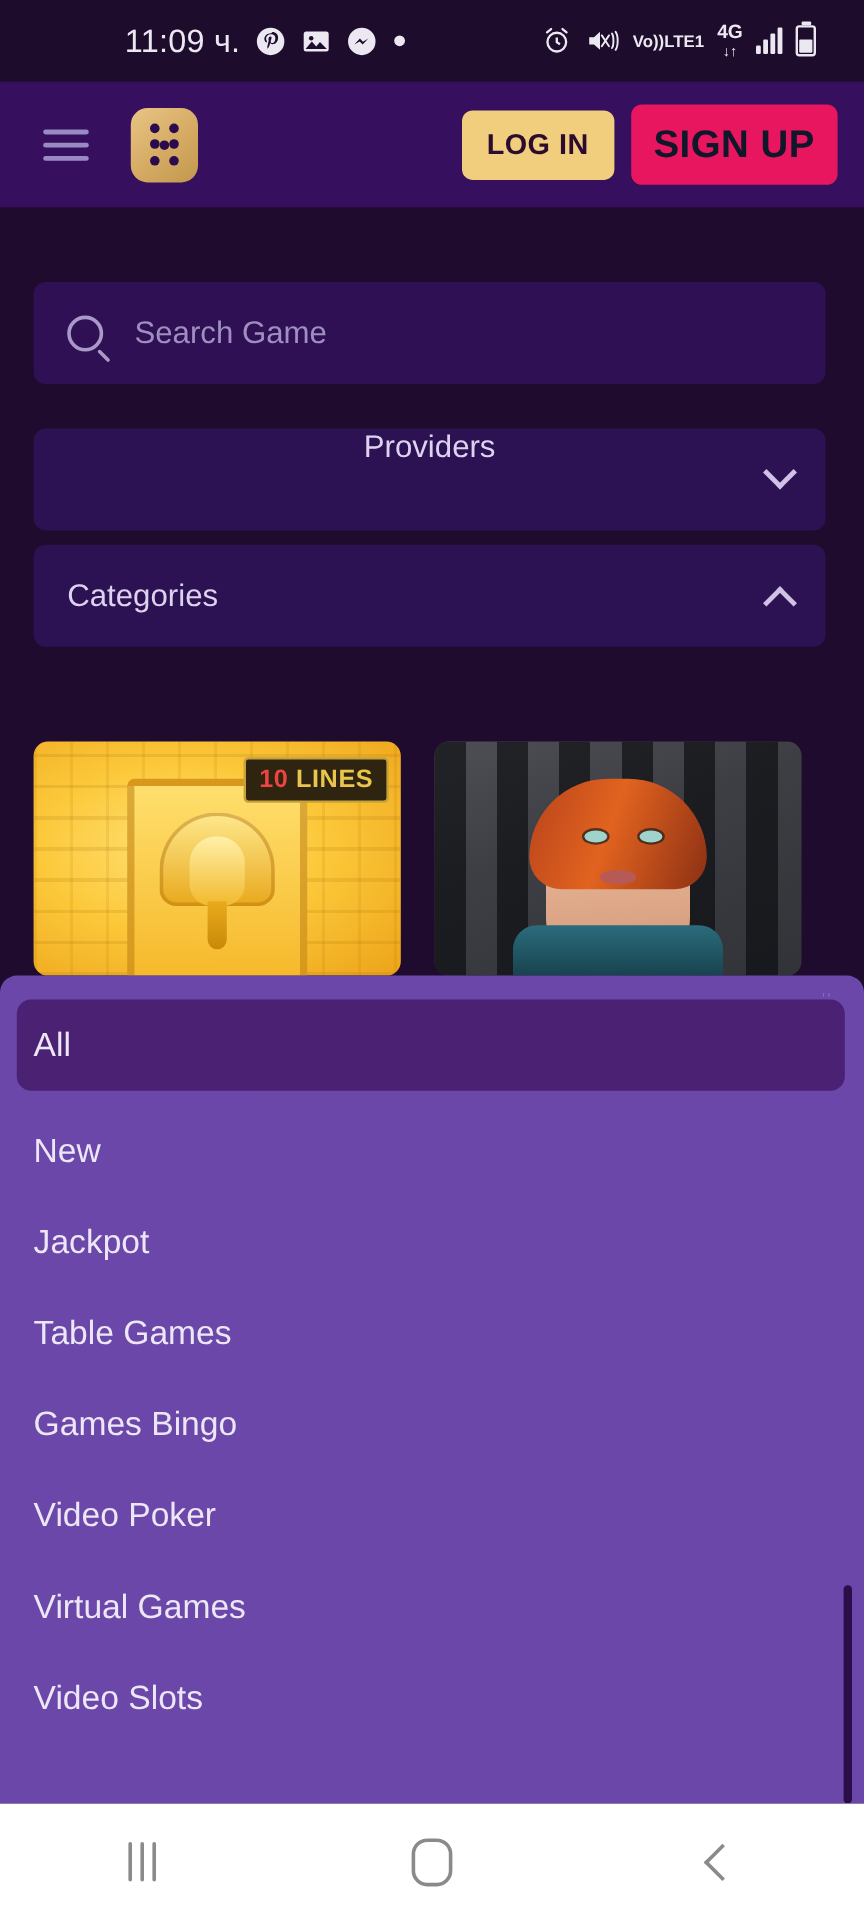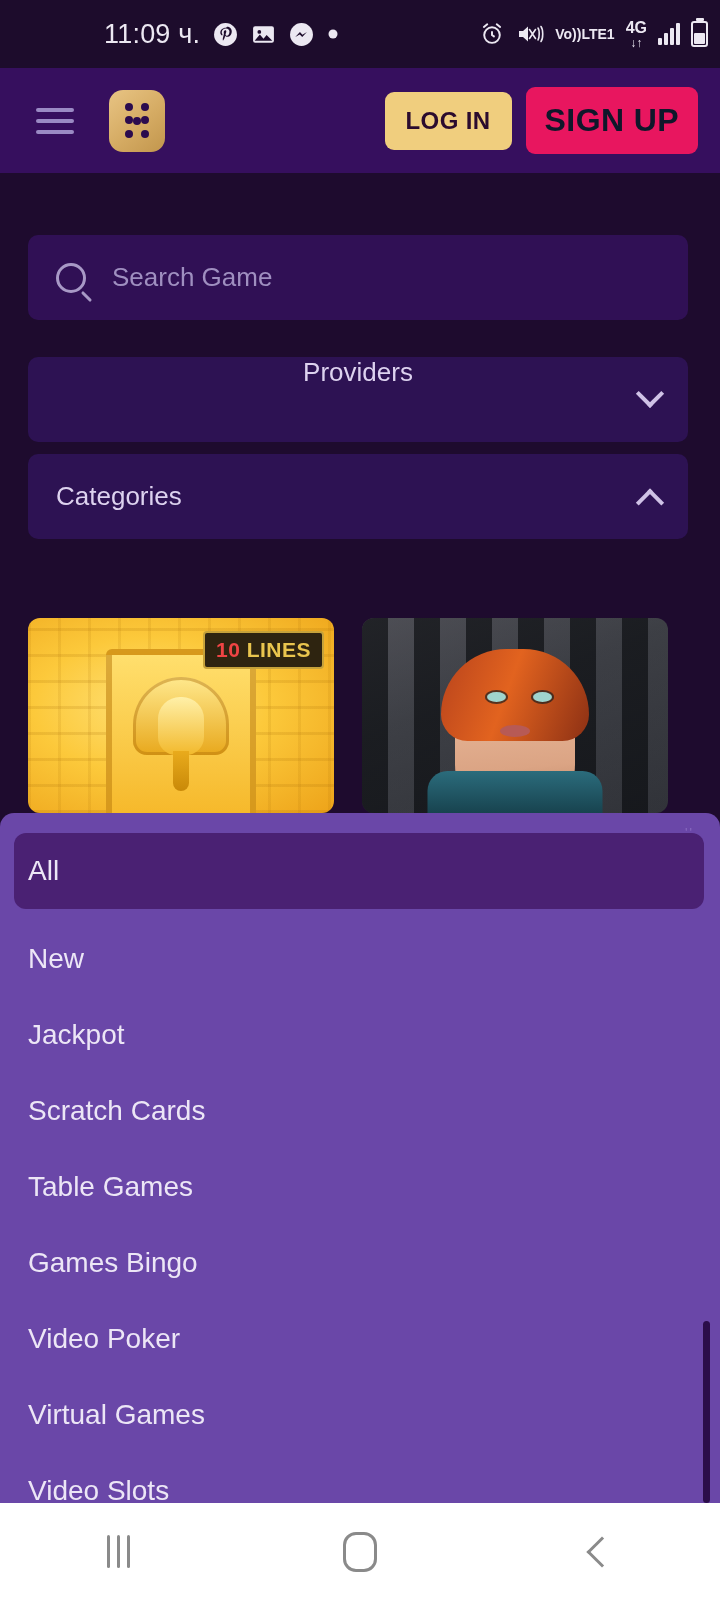--- a/index.html
+++ b/index.html
@@ -9,21 +9,21 @@
     font-family: "Liberation Sans", sans-serif;
     overflow: hidden;
   }
   #app { position: relative; width: 720px; height: 1600px; overflow: hidden; }
 
   
   .statusbar {
     position: absolute; top: 0; left: 0; width: 720px; height: 68px;
     background: #1d0c2c;
     display: flex; align-items: center; justify-content: space-between;
-    padding: 0 12px 0 104px;
+    padding: 0 40px 0 104px;
   }
   .sb-left { display: flex; align-items: center; gap: 13px; }
   .sb-time { color: #ece8f2; font-size: 27px; letter-spacing: .2px; }
   .sb-ico { display: inline-flex; align-items: center; justify-content: center; }
   .sb-right { display: flex; align-items: center; gap: 11px; }
   .sb-vo { display: flex; align-items: flex-start; line-height: 1; }
   .sb-vo span { color: #ece8f2; font-size: 14px; font-weight: bold; }
   .sb-4g { display: flex; flex-direction: column; align-items: center; line-height: 1; }
   .sb-4g span { color: #ece8f2; font-size: 16px; font-weight: bold; }
   .sb-4g .arrows { font-size: 12px; margin-top: 1px; }
@@ -288,23 +288,20 @@
       <div class="dd-item selected">
         <span>All</span>
       </div>
       <div class="dd-item">
         <span>New</span>
       </div>
       <div class="dd-item">
         <span>Jackpot</span>
       </div>
       <div class="dd-item">
-        <span>Scratch Cards</span>
-      </div>
-      <div class="dd-item">
         <span>Table Games</span>
       </div>
       <div class="dd-item">
         <span>Games Bingo</span>
       </div>
       <div class="dd-item">
         <span>Video Poker</span>
       </div>
       <div class="dd-item">
         <span>Virtual Games</span>

